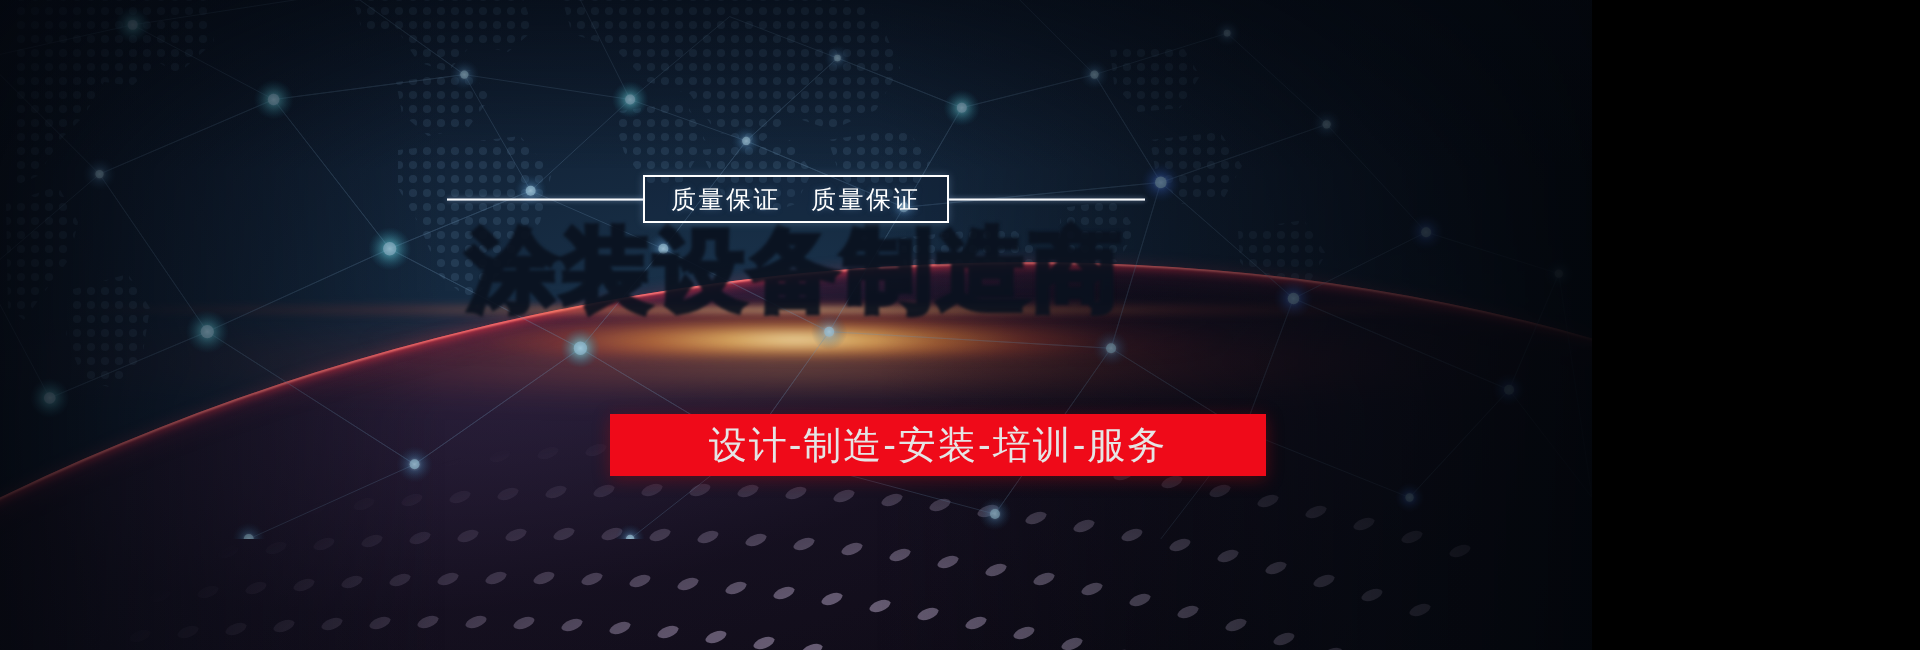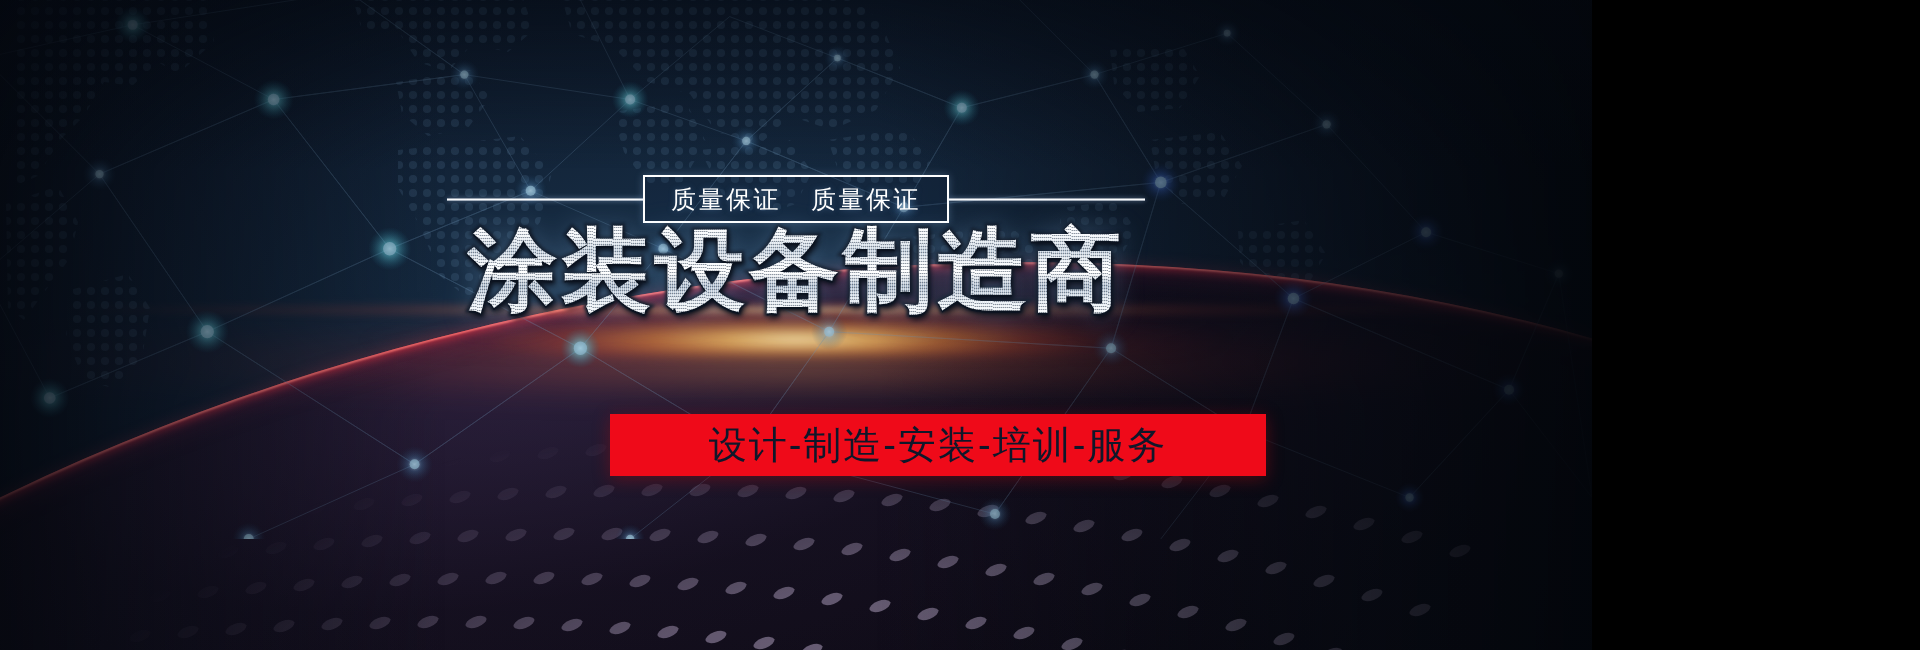--- a/index.html
+++ b/index.html
@@ -242,21 +242,21 @@
     top: 414px;
     width: 656px;
     height: 62px;
     background: #ef0a19;
     display: flex;
     align-items: center;
     justify-content: center;
     box-shadow: 0 3px 16px rgba(160,10,20,0.45);
   }
   .redbar-txt {
-    color: #0f172a;
+    color: #e5e5e5;
     font-size: 38px;
     letter-spacing: 2px;
     line-height: 1;
     white-space: nowrap;
   }
 </style>
 </head>
 <body>
 
 <div class="banner">
@@ -950,22 +950,19 @@
       <div class="tagline-box">
         <span class="tagline-txt">质量保证</span>
         <span class="tagline-txt">质量保证</span>
       </div>
       <div class="rule right"></div>
     </div>
 
     <div class="headline-shadow">
       <span>涂装设备制造商</span>
     </div>
-    <div class="headline-wrap">
-      <span class="headline">涂装设备制造商</span>
-    </div>
 
     <div class="redbar">
       <span class="redbar-txt">设计-制造-安装-培训-服务</span>
     </div>
 
   </div>
 </div>
 
 </body></html>

